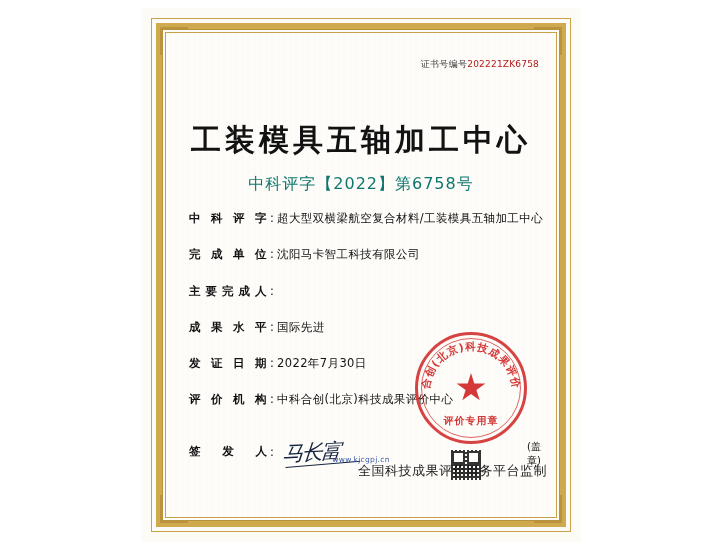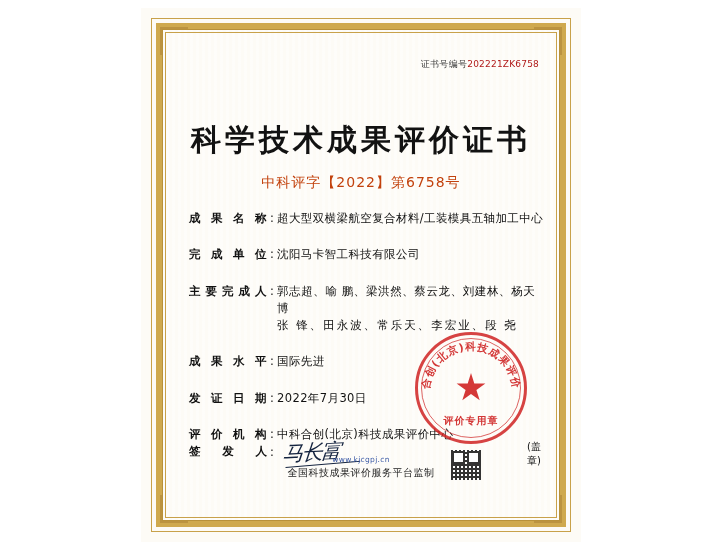--- a/index.html
+++ b/index.html
@@ -121,22 +121,22 @@
     letter-spacing: 4px;
     color: #121212;
   }
 
   .subtitle {
     position: absolute;
     left: 0;
     right: 0;
     top: 132px;
     text-align: center;
-    font-size: 14px;
-    color: #c2410c;
+    font-size: 16px;
+    color: #0f766e;
     letter-spacing: 1px;
   }
 
   
   .fields {
     position: absolute;
     left: 0;
     right: 0;
     top: 168px;
   }
@@ -287,22 +287,22 @@
     text-align: center;
     font-size: 7.5px;
     color: #3b5aa6;
     letter-spacing: 0.3px;
   }
   .footer-note {
     position: absolute;
     left: 0;
     right: 0;
     bottom: 28px;
-    text-align: center;
-    font-size: 10px;
+    text-align: right;
+    font-size: 13px;
     color: #222;
     letter-spacing: 0.5px;
   }
   .qr {
     position: absolute;
     right: 66px;
     bottom: 28px;
     width: 30px;
     height: 30px;
     background:
@@ -335,44 +335,40 @@
     <div class="corner tr"></div>
     <div class="corner bl"></div>
     <div class="corner br"></div>
 
     <div class="content">
 
       <div class="cert-no">
         <span>证书号编号</span><span class="num">202221ZK6758</span>
       </div>
 
-      <div class="title">科学技术成果评价证书</div>
+      <div class="title">工装模具五轴加工中心</div>
       <div class="subtitle">中科评字【2022】第6758号</div>
 
       <div class="fields">
 
         <div class="row">
-          <span class="label">成果名称</span>
+          <span class="label">中科评字</span>
           <span class="colon">:</span>
           <span class="value">超大型双横梁航空复合材料/工装模具五轴加工中心</span>
         </div>
 
         <div class="row">
           <span class="label">完成单位</span>
           <span class="colon">:</span>
           <span class="value">沈阳马卡智工科技有限公司</span>
         </div>
 
         <div class="row members">
           <span class="label">主要完成人</span>
           <span class="colon">:</span>
-          <span class="value">
-            <span class="line1">郭志超、喻   鹏、梁洪然、蔡云龙、刘建林、杨天博</span>
-            <span class="line2">张   锋、田永波、常乐天、李宏业、段   尧</span>
-          </span>
         </div>
 
         <div class="row">
           <span class="label">成果水平</span>
           <span class="colon">:</span>
           <span class="value">国际先进</span>
         </div>
 
         <div class="row">
           <span class="label">发证日期</span>

